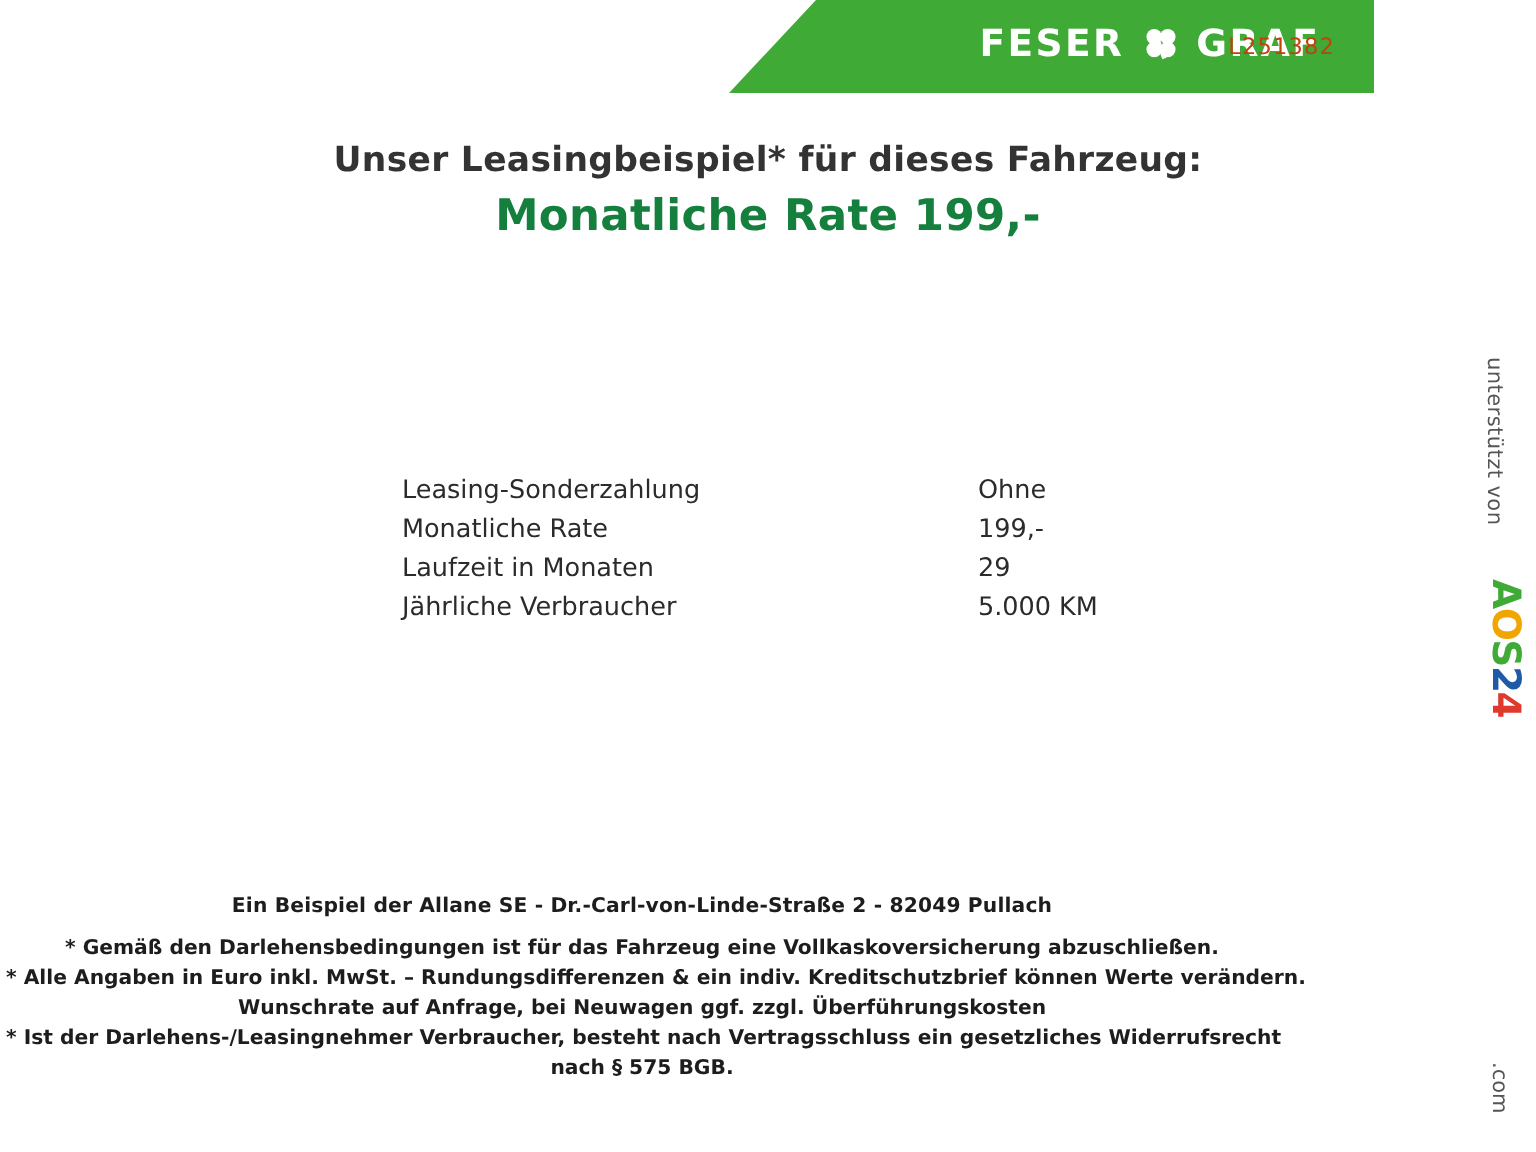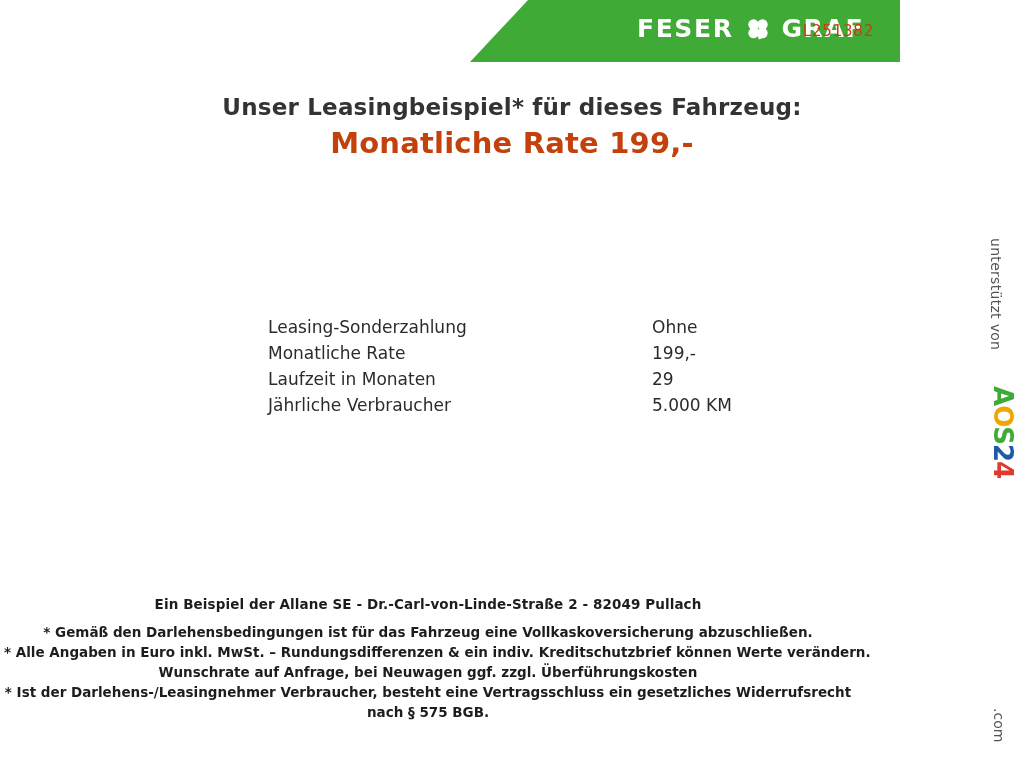--- a/index.html
+++ b/index.html
@@ -13,21 +13,21 @@
     font-family: "DejaVu Sans", sans-serif;
     color: #222222;
     overflow: hidden;
     position: relative;
   }
 
   
   .header {
     position: absolute;
     top: 0;
-    left: 0;
+    left: 16px;
     width: 900px;
     height: 62px;
   }
   .header-green {
     position: absolute;
     top: 0;
     right: 0;
     width: 430px;
     height: 62px;
     background: #3faa35;
@@ -71,21 +71,21 @@
   }
   .title-line1 {
     font-size: 23px;
     font-weight: bold;
     color: #333333;
     letter-spacing: 0.2px;
   }
   .title-line2 {
     font-size: 29px;
     font-weight: bold;
-    color: #c2410c;
+    color: #15803d;
     margin-top: 6px;
     letter-spacing: 0.2px;
   }
 
   
   .details {
     position: absolute;
     top: 315px;
     left: 224px;
     width: 600px;
@@ -228,16 +228,16 @@
   </div>
   <div class="partner-com">.com</div>
 </div>
 
 <div class="footer">
   <div class="footer-company">Ein Beispiel der Allane SE - Dr.-Carl-von-Linde-Straße 2 - 82049 Pullach</div>
   <div class="footer-notes">
     <div>* Gemäß den Darlehensbedingungen ist für das Fahrzeug eine Vollkaskoversicherung abzuschließen.</div>
     <div>* Alle Angaben in Euro inkl. MwSt. – Rundungsdifferenzen &amp; ein indiv. Kreditschutzbrief können Werte verändern.</div>
     <div>Wunschrate auf Anfrage, bei Neuwagen ggf. zzgl. Überführungskosten</div>
-    <div>* Ist der Darlehens-/Leasingnehmer Verbraucher, besteht eine Vertragsschluss ein gesetzliches Widerrufsrecht</div>
+    <div>* Ist der Darlehens-/Leasingnehmer Verbraucher, besteht nach Vertragsschluss ein gesetzliches Widerrufsrecht</div>
     <div>nach § 575 BGB.</div>
   </div>
 </div>
 
 </body></html>

